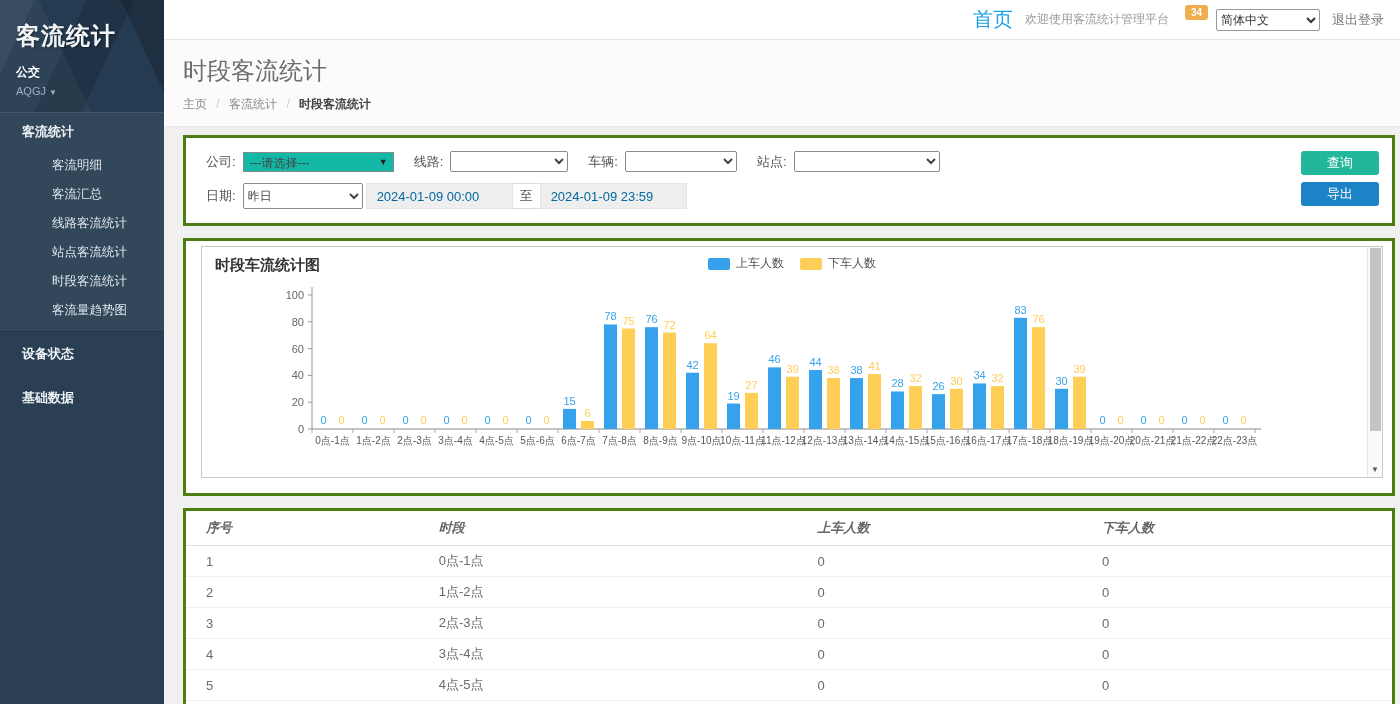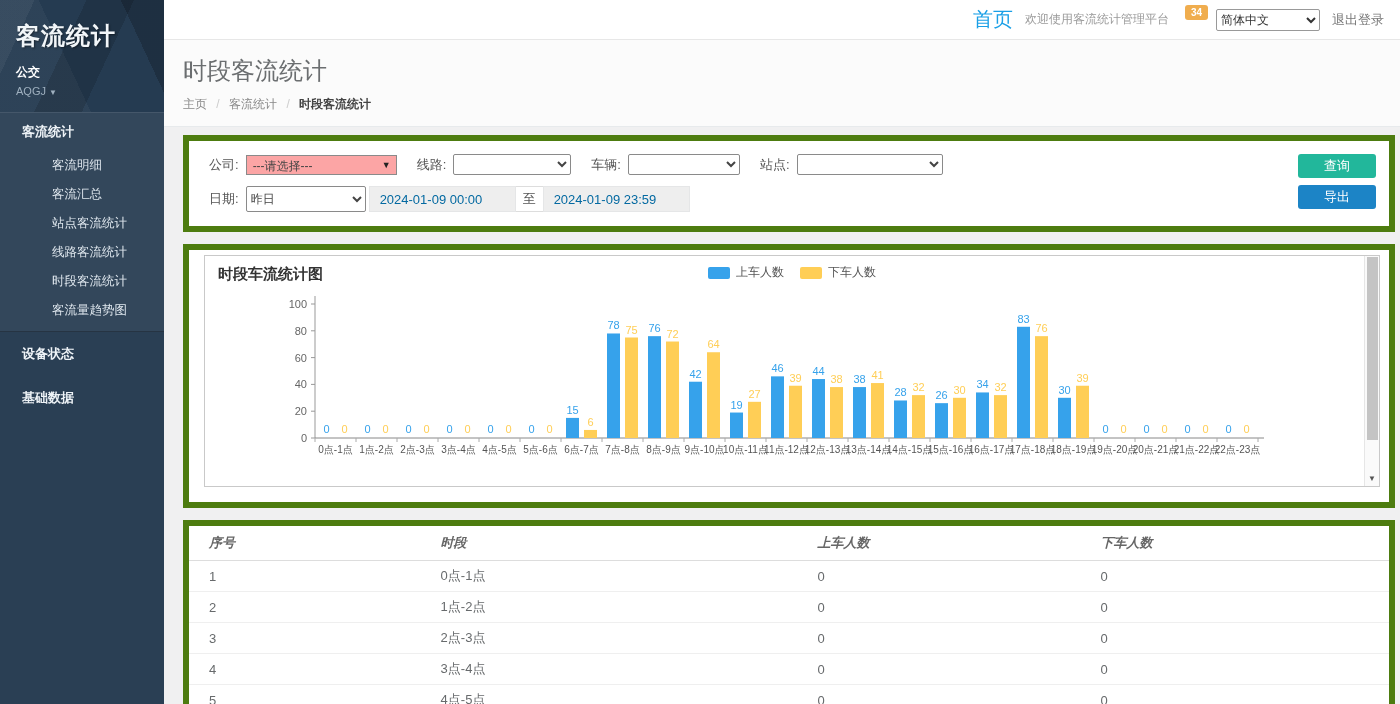--- a/index.html
+++ b/index.html
@@ -39,29 +39,29 @@
   .logout { color:#777; font-size:13px; cursor:pointer; }
 
   .page-header { background:#fbfbfb; padding:15px 0 0 19px; border-bottom:1px solid #e7eaec; }
   .page-title { font-size:24px; font-weight:400; color:#6b6e70; }
   .breadcrumb { margin-top:9px; padding-bottom:13px; font-size:12px; color:#999; }
   .breadcrumb .sep { margin:0 6px; color:#ccc; }
   .crumb { color:#888; cursor:pointer; }
   .crumb.active { color:#444; font-weight:bold; cursor:default; }
 
   .content { flex:1; padding:8px 5px 0 19px; overflow:hidden; }
-  .panel { background:#fff; border:6px solid #4d7c0f; margin-bottom:12px; }
+  .panel { background:#fff; border:3px solid #4d7c0f; margin-bottom:12px; }
 
   
   .filter-panel { position:relative; padding:13px 110px 14px 20px; }
   .frow { display:flex; align-items:center; }
   .frow + .frow { margin-top:11px; }
   .flabel { font-size:13px; color:#555; margin-right:7px; white-space:nowrap; }
   .fgap { width:20px; }
-  .combo { width:151px; height:20px; border:1px solid #8a8a8a; background:#fca5a5; position:relative;
+  .combo { width:151px; height:20px; border:1px solid #8a8a8a; background:#14b8a6; position:relative;
     font-size:12px; color:#444; padding:2px 18px 0 6px; cursor:pointer; }
   .combo .arrow { position:absolute; right:5px; top:4px; font-size:9px; color:#222; }
   select.plain { height:21px; border:1px solid #8a8a8a; border-radius:2px; background:#fff;
     font-size:12px; color:#444; font-family:"Liberation Sans",sans-serif; }
   .sel-line { width:118px; } .sel-vehicle { width:112px; } .sel-station { width:146px; }
   .sel-preset { width:120px; height:26px !important; }
   .date-input { width:147px; height:26px; background:#eee; border:1px solid #e5e6e7;
     color:#0369a1; font-size:13px; padding:4px 10px; font-family:"Liberation Sans",sans-serif; }
   .to-box { width:27px; height:26px; border:1px solid #ddd; border-left:none; border-right:none;
     background:#fff; display:flex; align-items:center; justify-content:center;
@@ -107,22 +107,22 @@
         <span>AQGJ</span>
         <span class="caret">▼</span>
       </div>
     </div>
     <nav>
       <div class="nav-group">
         <div class="nav-parent">客流统计</div>
         <div id="submenu">
             <div class="nav-child">客流明细</div>
             <div class="nav-child">客流汇总</div>
+            <div class="nav-child">线路客流统计</div>
             <div class="nav-child">站点客流统计</div>
-            <div class="nav-child">线路客流统计</div>
             <div class="nav-child">时段客流统计</div>
             <div class="nav-child">客流量趋势图</div>
           </div>
       </div>
       <div class="nav-item">设备状态</div>
       <div class="nav-item">基础数据</div>
     </nav>
   </aside>
 
   <div class="main">

